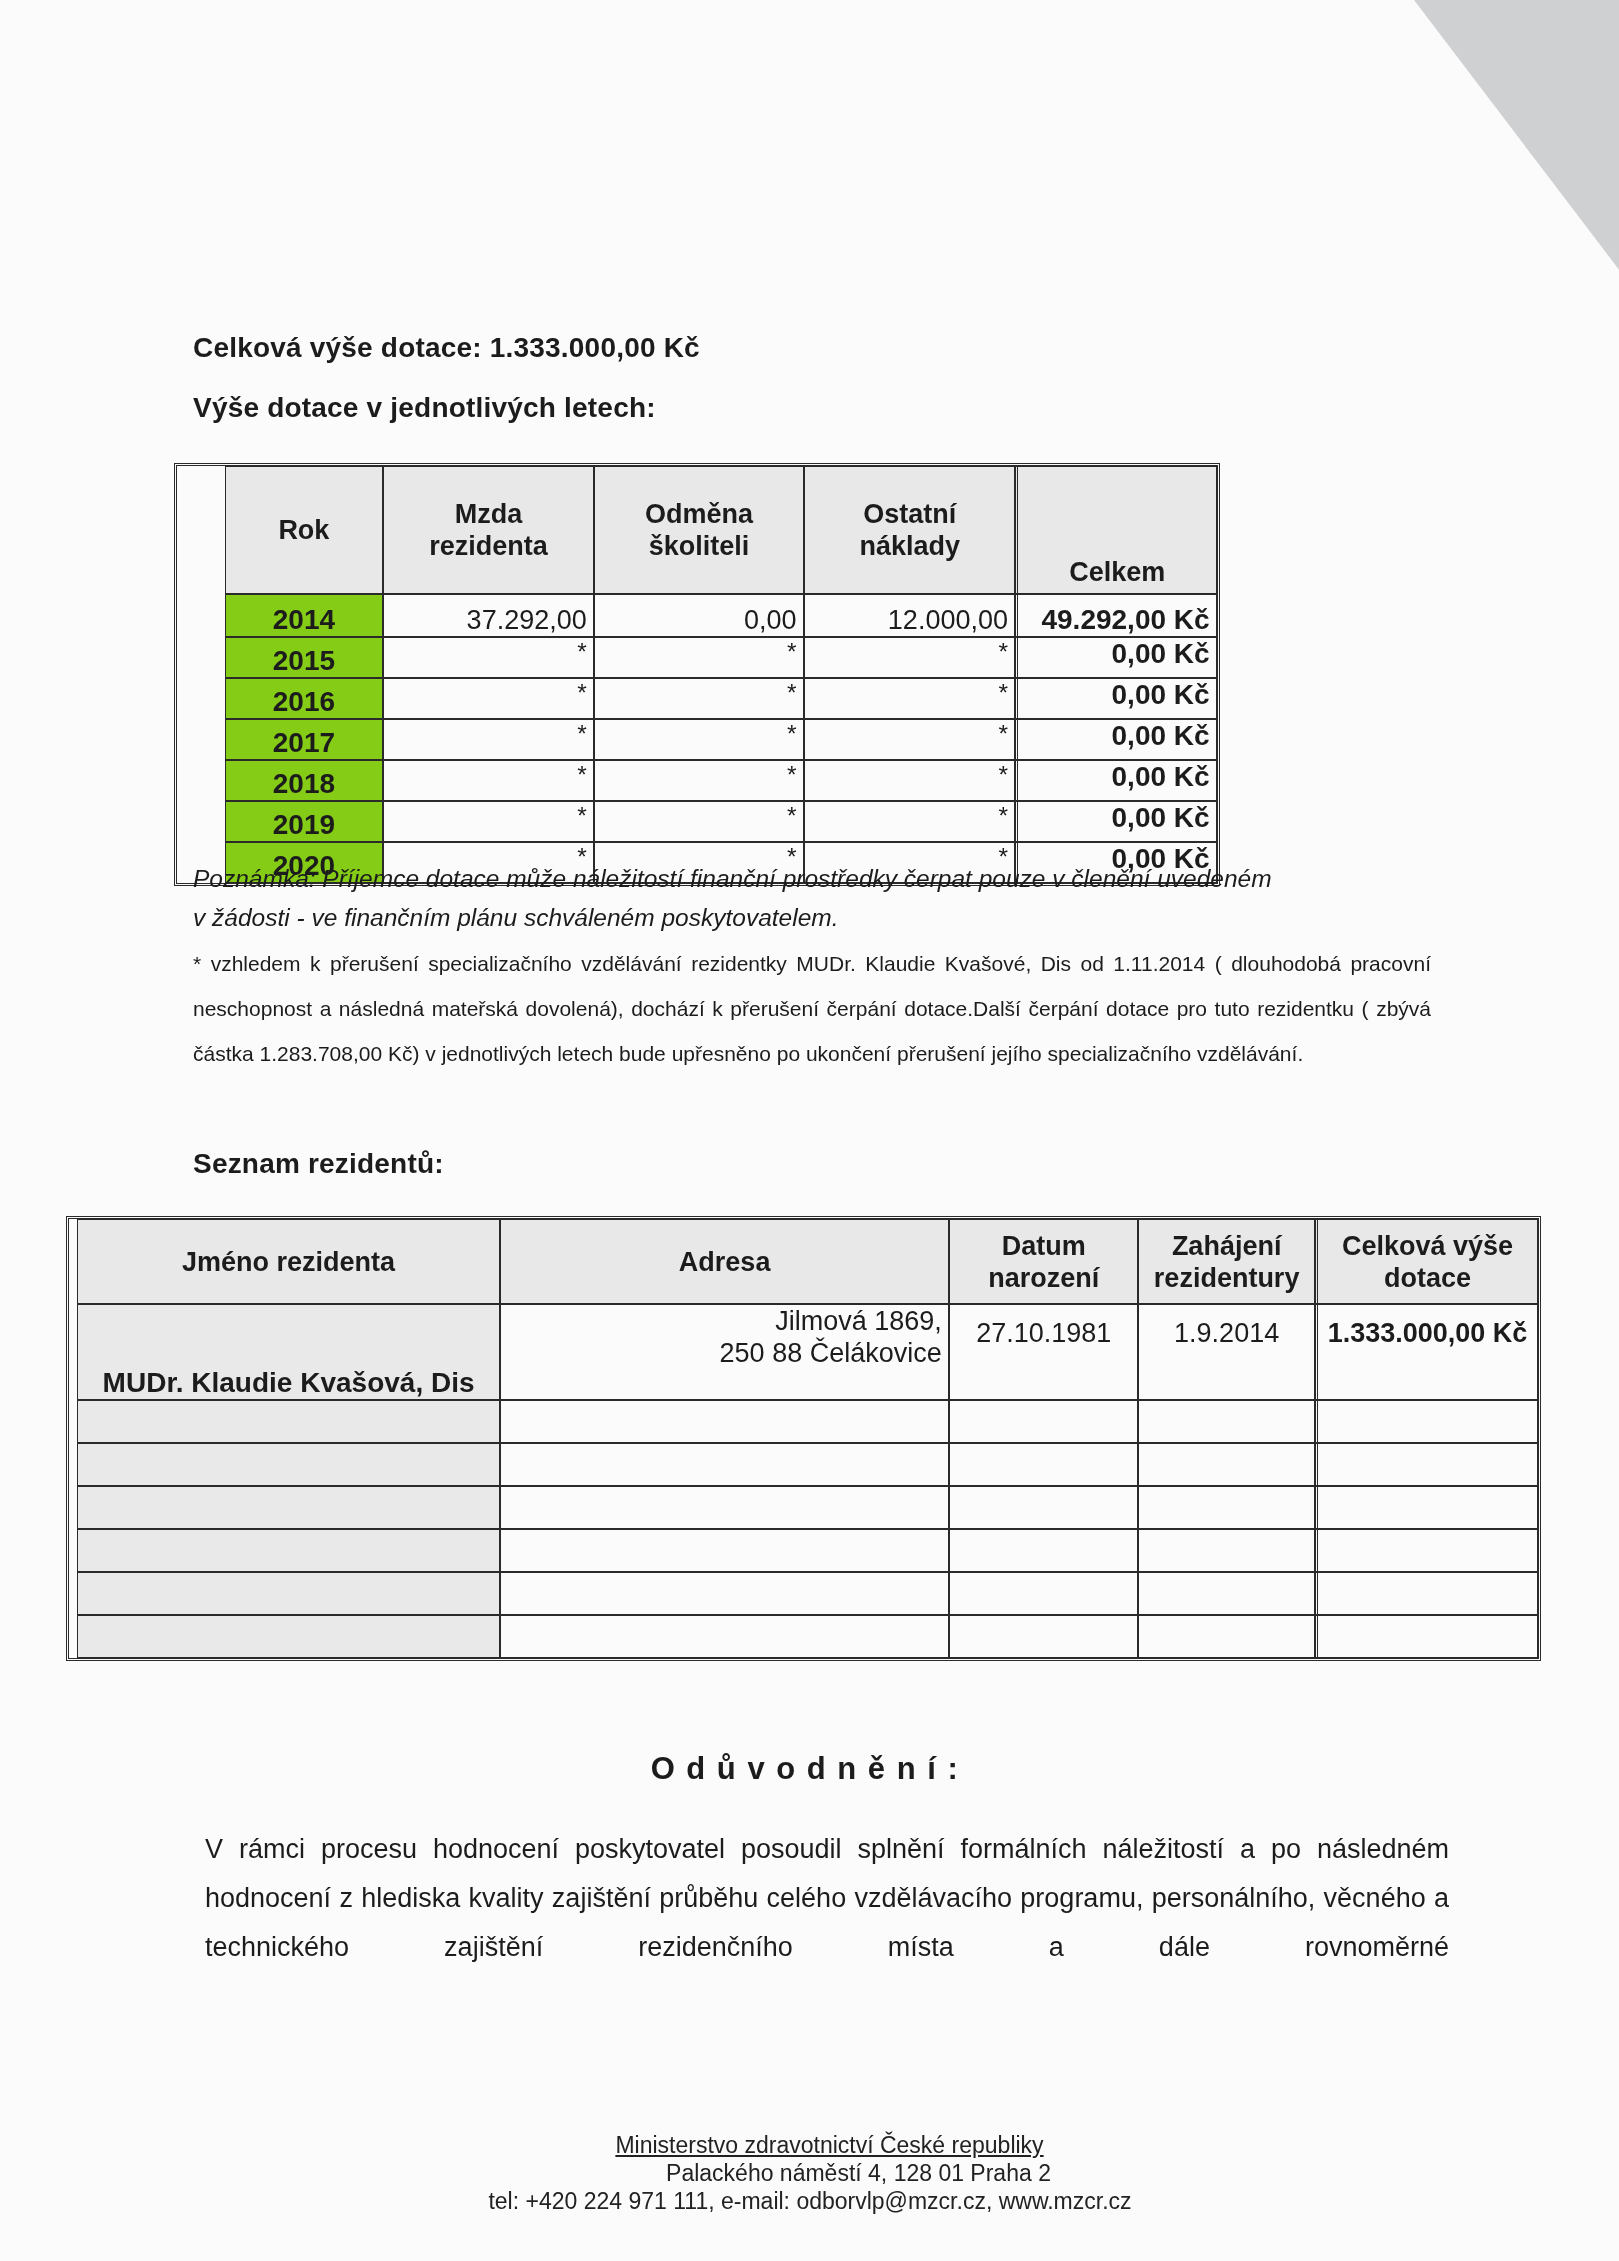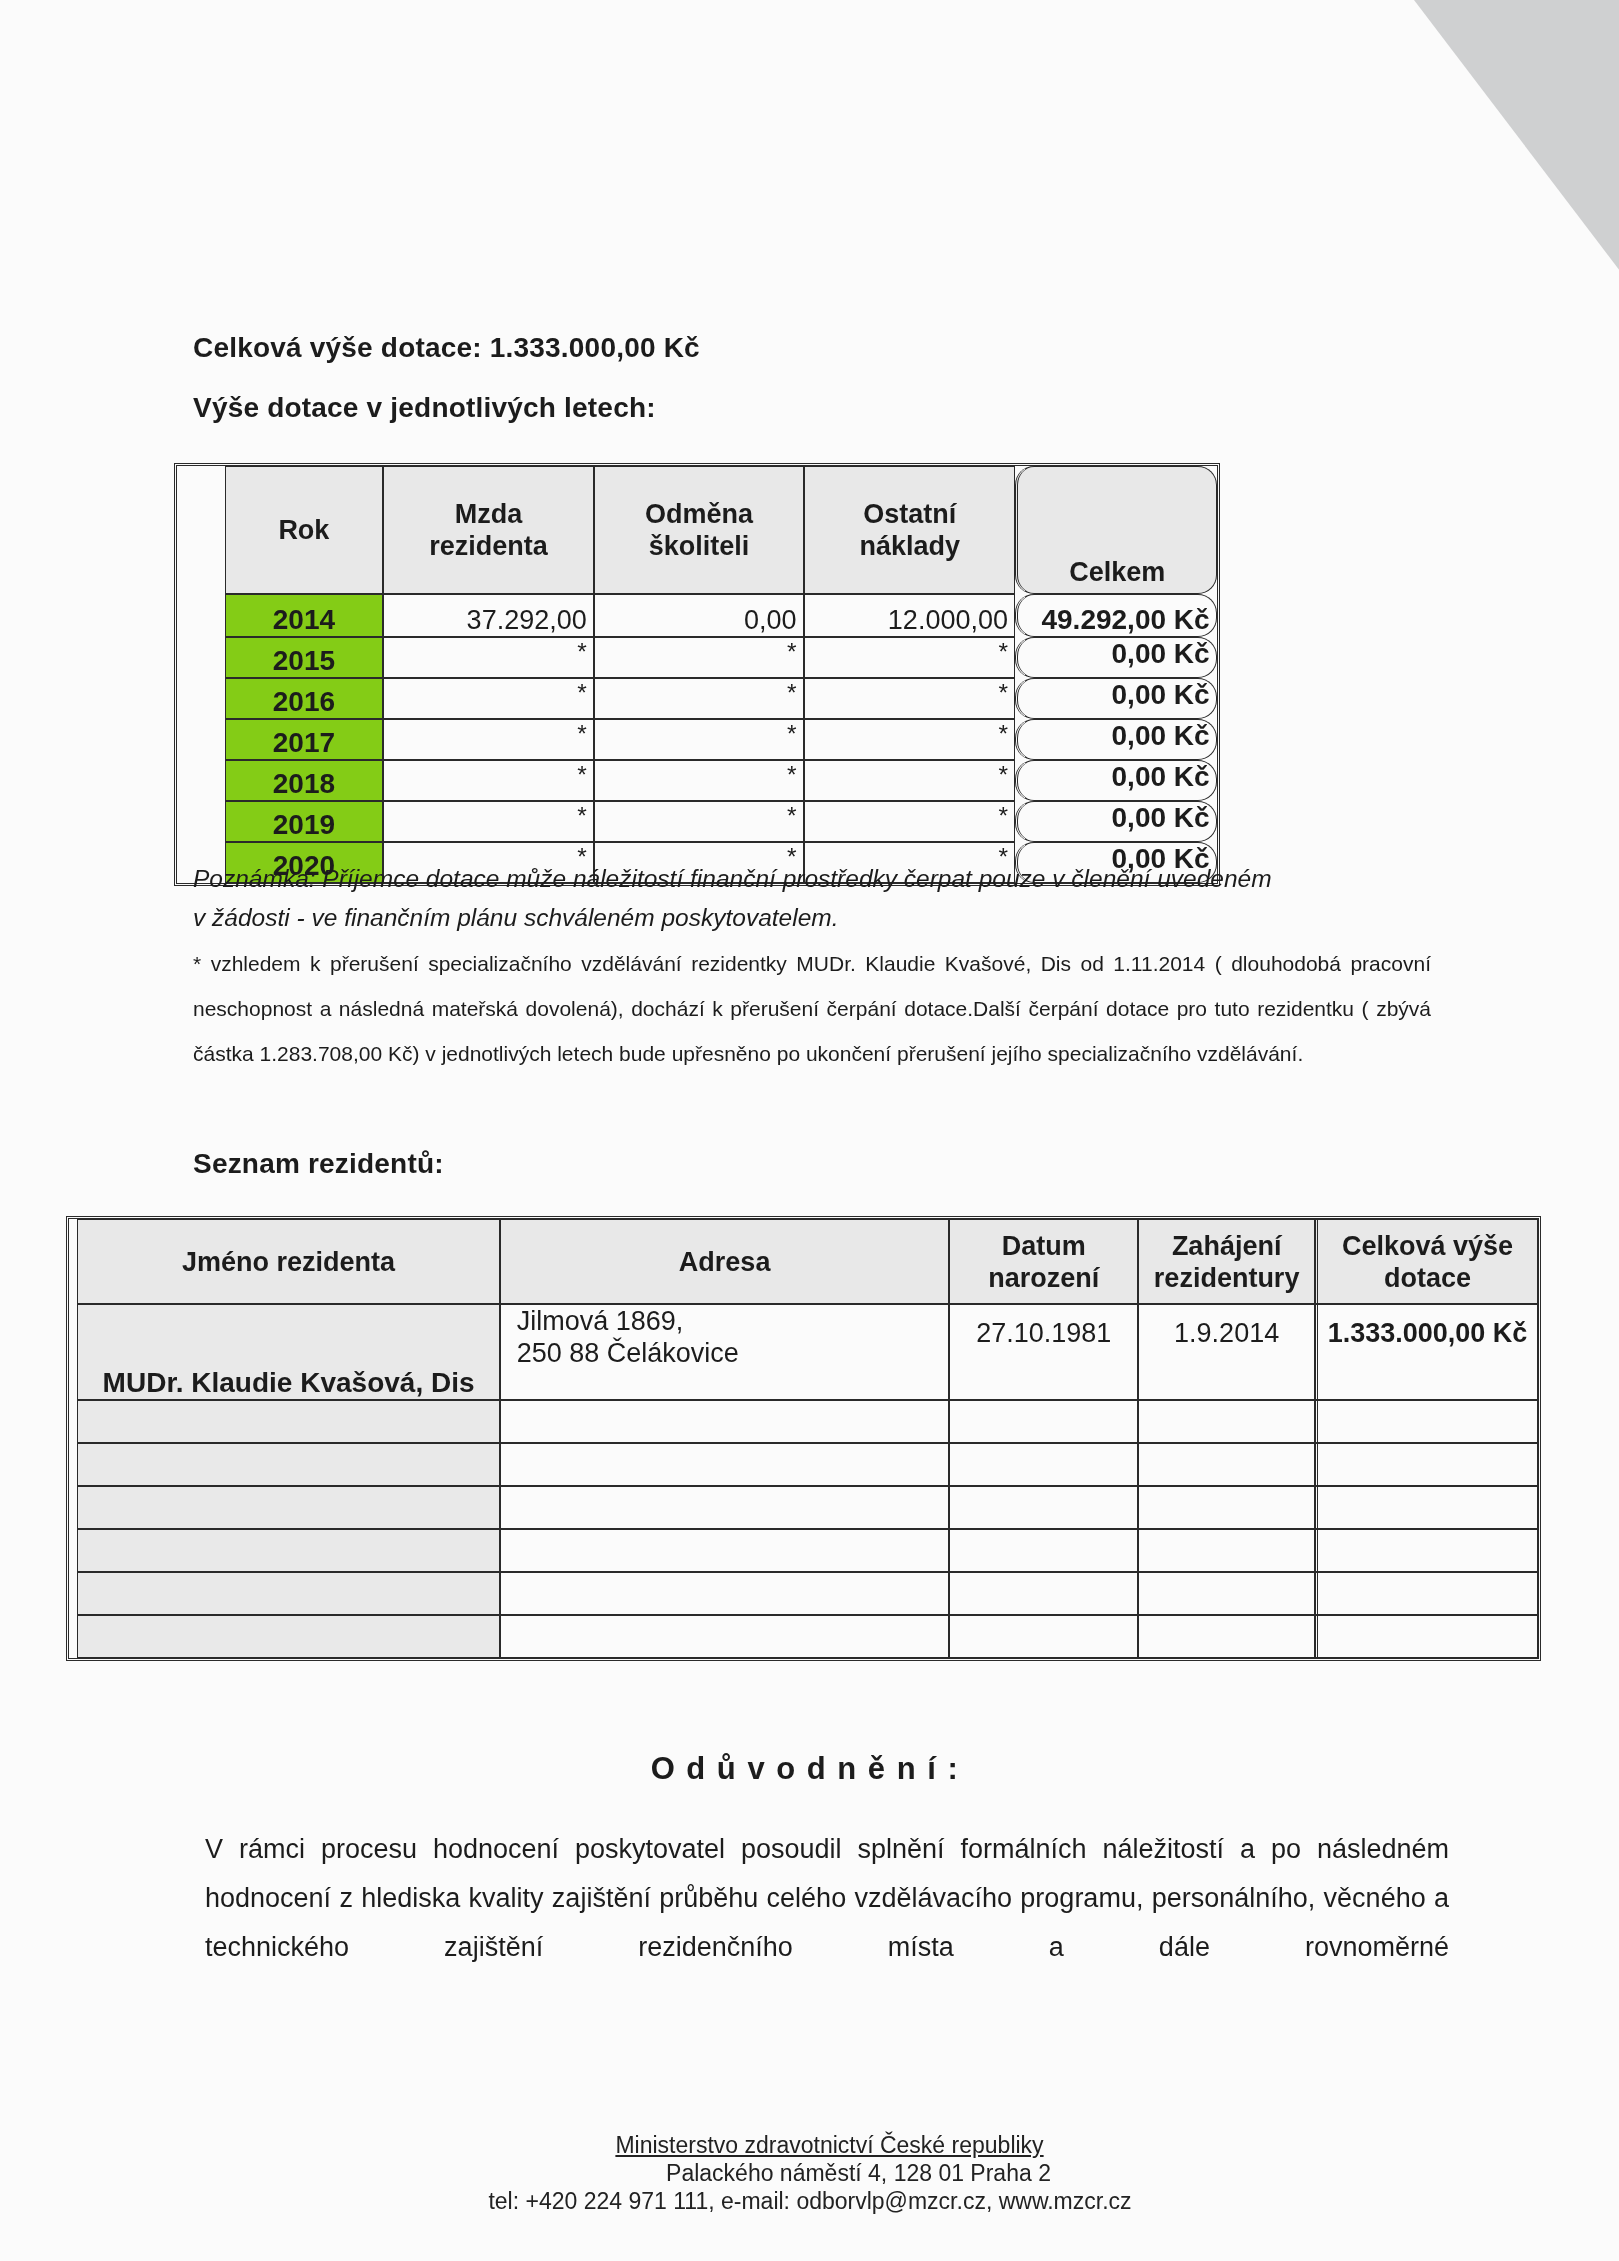--- a/index.html
+++ b/index.html
@@ -20,32 +20,32 @@
   #year-table td, #year-table th {
     border:1.3px solid #2a2a2a; font-size:27px; padding:0 6.4px; height:39px;
   }
   #year-table th { background:#e8e8e8; font-weight:bold; height:121px; vertical-align:middle; line-height:32px; }
   #year-table th.celkem { vertical-align:bottom; padding-bottom:5.2px; }
   #year-table td.year { background:#84cc16; font-weight:bold; text-align:center; font-size:28px; vertical-align:bottom; }
   #year-table td.num { text-align:right; vertical-align:bottom; }
   #year-table td.star { text-align:right; vertical-align:top; font-size:24.5px; }
   #year-table td.total { text-align:right; font-weight:bold; vertical-align:top; font-size:28px; }
   #year-table tr.first td.num, #year-table tr.first td.total { vertical-align:bottom; }
-  #year-table td.sep-left, #year-table th.sep-left { border-left:3.9px double #2a2a2a;border-radius:19px; }
+  #year-table td.sep-left, #year-table th.sep-left { border-left:3.9px double #2a2a2a; }
 
   .note { position:absolute; left:193px; width:1238px; font-size:24.5px; font-style:italic; line-height:39px; }
   .footnote { position:absolute; left:193px; width:1238px; font-size:21px; line-height:45px; text-align:justify; text-align-last:left; }
 
   
   #res-table { left:66px; top:1216px; width:1475px; border:3.9px double #2a2a2a;padding-left:8px; }
   #res-table th, #res-table td { border:1.3px solid #2a2a2a; font-size:27px; padding:0 6.4px; }
   #res-table th { background:#e8e8e8; font-weight:bold; height:83px; text-align:center; line-height:32px; }
   #res-table td { height:41px; }
   #res-table td.name { background:#e9e9e9; font-weight:bold; font-size:28px; vertical-align:bottom; text-align:center; }
-  #res-table td.addr { vertical-align:top; line-height:32px; padding-left:15.5px; }
+  #res-table td.addr { vertical-align:top; line-height:32px; padding-left:15.5px;text-align:right; }
   #res-table td.center { text-align:center; }
   #res-table td.amount { font-weight:bold; text-align:center; }
   #res-table tr.data td { height:81px; }
   #res-table .sep-left { border-left:3.9px double #2a2a2a; }
 
   .section-title { position:absolute; left:0; width:1620px; text-align:center; top:1751px; font-weight:bold; font-size:31px; letter-spacing:11.6px; }
   .body-text { position:absolute; left:205px; width:1244px; top:1825px; font-size:27px; line-height:49px; text-align:justify; text-align-last:justify; }
 
   .footer { position:absolute; left:0; width:1620px; top:2131px; text-align:center; font-size:23px; line-height:28px; color:#222; }
   .footer .l1 { margin-left:39px;text-decoration:underline; } .footer .l2 { margin-left:97px; }

